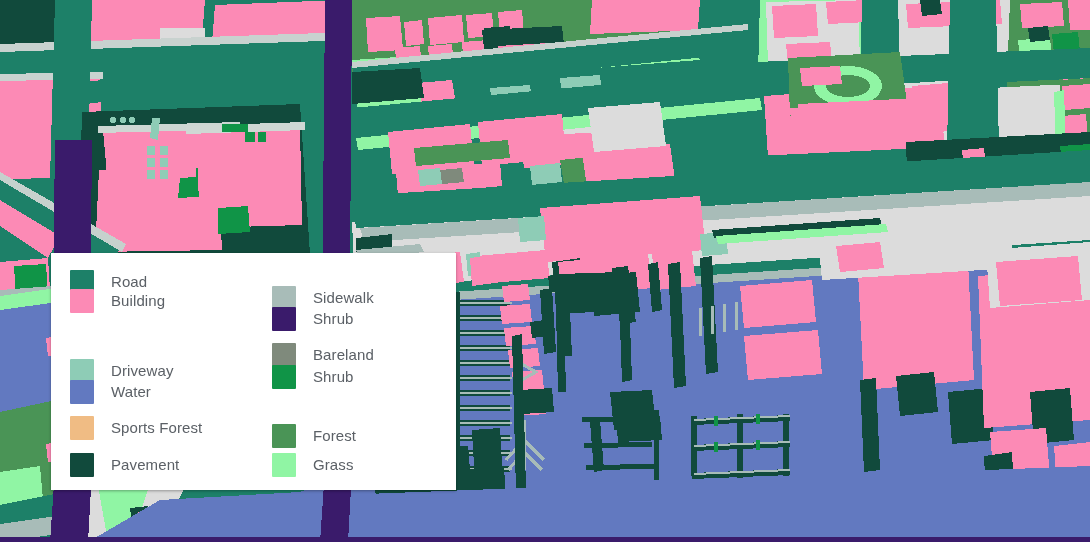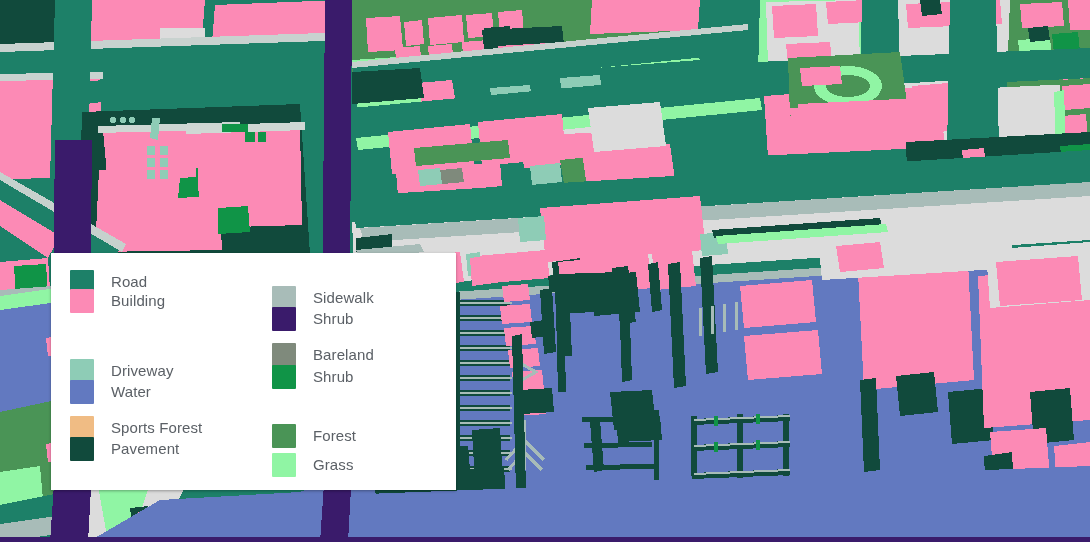--- a/index.html
+++ b/index.html
@@ -396,21 +396,21 @@
         <span class="legend-label">Driveway</span>
       </div>
       <div class="legend-item" style="top:127px">
         <span class="swatch" style="background: rgb(98, 121, 192);"></span>
         <span class="legend-label">Water</span>
       </div>
       <div class="legend-item" style="top:163px">
         <span class="swatch" style="background: rgb(240, 188, 132);"></span>
         <span class="legend-label">Sports Forest</span>
       </div>
-      <div class="legend-item" style="top:184px">
+      <div class="legend-item" style="top:200px">
         <span class="swatch" style="background: rgb(17, 74, 60);"></span>
         <span class="legend-label">Pavement</span>
       </div>
     </div>
 
     <div class="legend-col right">
       <div class="legend-item" style="top:33px">
         <span class="swatch" style="background: rgb(168, 188, 184);"></span>
         <span class="legend-label">Sidewalk</span>
       </div>

